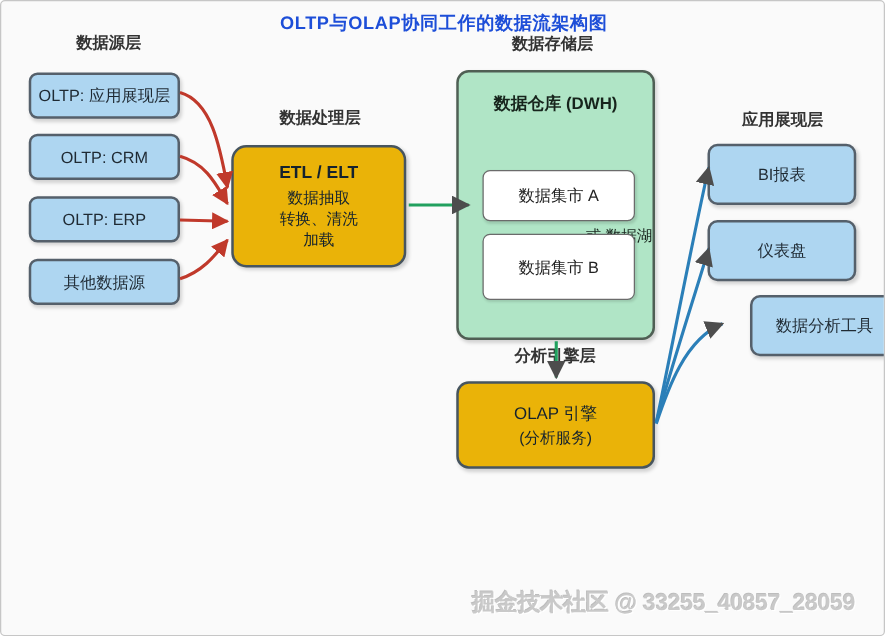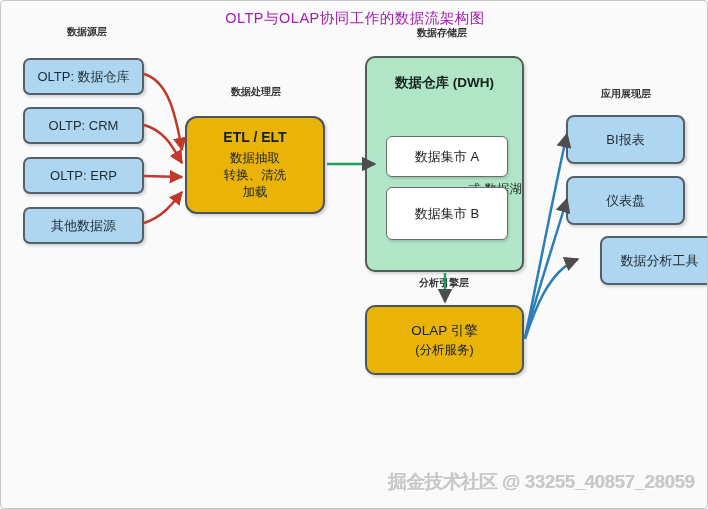--- a/index.html
+++ b/index.html
@@ -5,25 +5,25 @@
   html,body{margin:0;padding:0;background:#fff;}
   #canvas{
     position:relative;width:708px;height:509px;
     background:#fafafa;border:1px solid #c6c6c6;border-radius:4px;
     box-sizing:border-box;overflow:hidden;
     font-family:"Liberation Sans","DejaVu Sans",sans-serif;
     color:#222;
   }
   .diagram-title{
     position:absolute;left:0;top:8px;width:708px;text-align:center;
-    font-size:14.5px;font-weight:normal;color:#a21caf;letter-spacing:.5px;
+    font-size:14.5px;font-weight:bold;color:#1d4ed8;letter-spacing:.5px;
   }
   .layer-label{
     position:absolute;width:130px;text-align:center;
-    font-size:10px;font-weight:bold;color:#333;font-family:Liberation Serif, serif;
+    font-size:13px;font-weight:bold;color:#333;font-family:Liberation Serif, serif;
   }
   .node{
     position:absolute;display:flex;align-items:center;justify-content:center;
     text-align:center;box-sizing:border-box;
     box-shadow:1.5px 2px 3px rgba(0,0,0,.16);
   }
   .node-lightblue{
     background:#aed6f1;border:2px solid #55606b;border-radius:7px;
     font-size:13px;color:#1f2a33;
   }
@@ -40,40 +40,40 @@
     font-size:13px;color:#222;box-shadow:1px 1.5px 2px rgba(0,0,0,.12);
   }
   .etl-title{font-size:14px;font-weight:bold;margin-bottom:5px;}
   .etl-line{font-size:12.5px;line-height:17px;}
   .dwh-title{font-size:13.5px;font-weight:bold;margin-top:16px;text-align:center;width:100%;}
   .dwh-sub{font-size:12.5px;margin-top:4px;text-align:right;width:100%;}
   .olap-title{font-size:13.5px;}
   .olap-sub{font-size:12.5px;margin-top:2px;}
   #arrows{position:absolute;left:0;top:0;pointer-events:none;}
   .watermark{
-    position:absolute;right:12px;top:468px;
+    position:absolute;right:23px;top:468px;
     font-size:18.5px;font-weight:bold;letter-spacing:-0.3px;
     color:#c9c9c9;text-shadow:1px 1px 0 #ffffff, -0.5px -0.5px 0 #bdbdbd;
     white-space:nowrap;
   }
 </style>
 </head>
 <body>
 
 <div id="canvas">
 
   <div class="diagram-title">OLTP与OLAP协同工作的数据流架构图</div>
 
   <div class="layer-label" style="left:21px;top:24px;">数据源层</div>
   <div class="layer-label" style="left:190px;top:84px;">数据处理层</div>
   <div class="layer-label" style="left:376px;top:25px;">数据存储层</div>
   <div class="layer-label" style="left:378px;top:275px;">分析引擎层</div>
   <div class="layer-label" style="left:560px;top:86px;">应用展现层</div>
 
-  <div class="node node-lightblue" style="left:22px;top:57px;width:121px;height:37px;">OLTP: 数据仓库</div>
+  <div class="node node-lightblue" style="left:22px;top:57px;width:121px;height:37px;">OLTP: 应用展现层</div>
   <div class="node node-lightblue" style="left:22px;top:106px;width:121px;height:37px;">OLTP: CRM</div>
   <div class="node node-lightblue" style="left:22px;top:156px;width:121px;height:37px;">OLTP: ERP</div>
   <div class="node node-lightblue" style="left:22px;top:206px;width:121px;height:37px;">其他数据源</div>
 
   <div class="node node-midblue" style="left:184px;top:115px;width:140px;height:98px;">
     <div class="etl-title">ETL / ELT</div>
     <div class="etl-line">数据抽取</div>
     <div class="etl-line">转换、清洗</div>
     <div class="etl-line">加载</div>
   </div>

